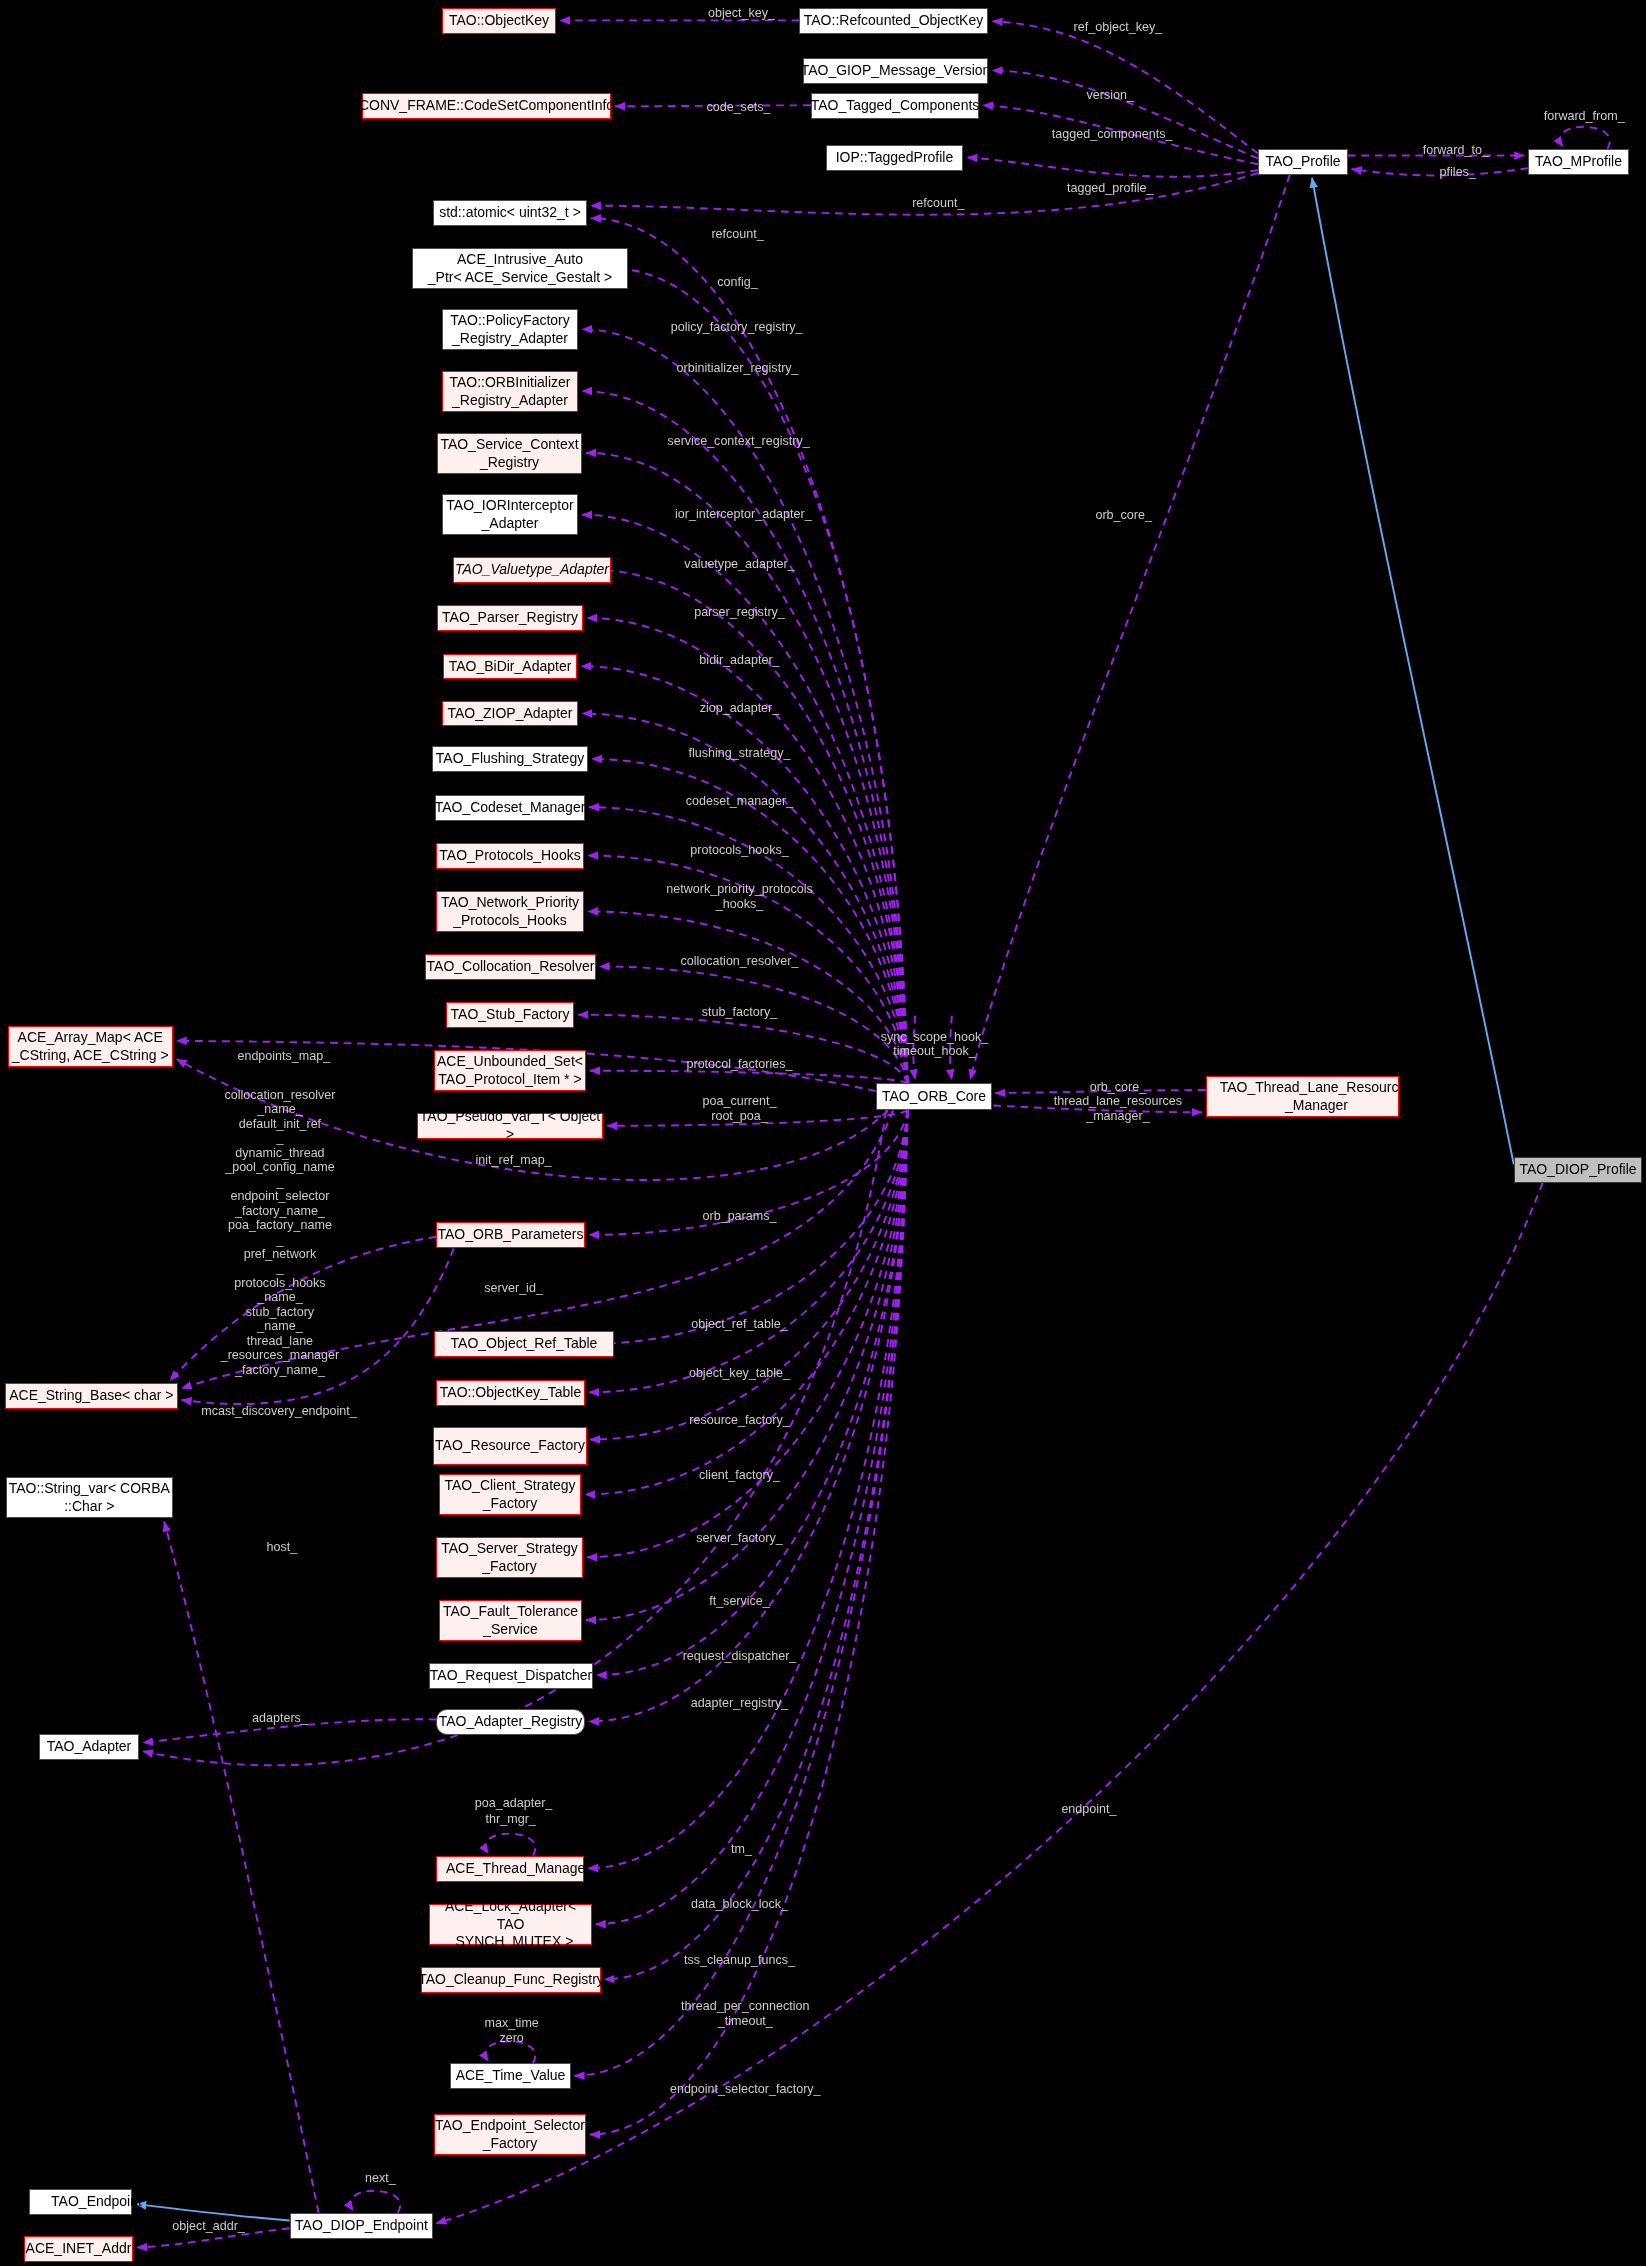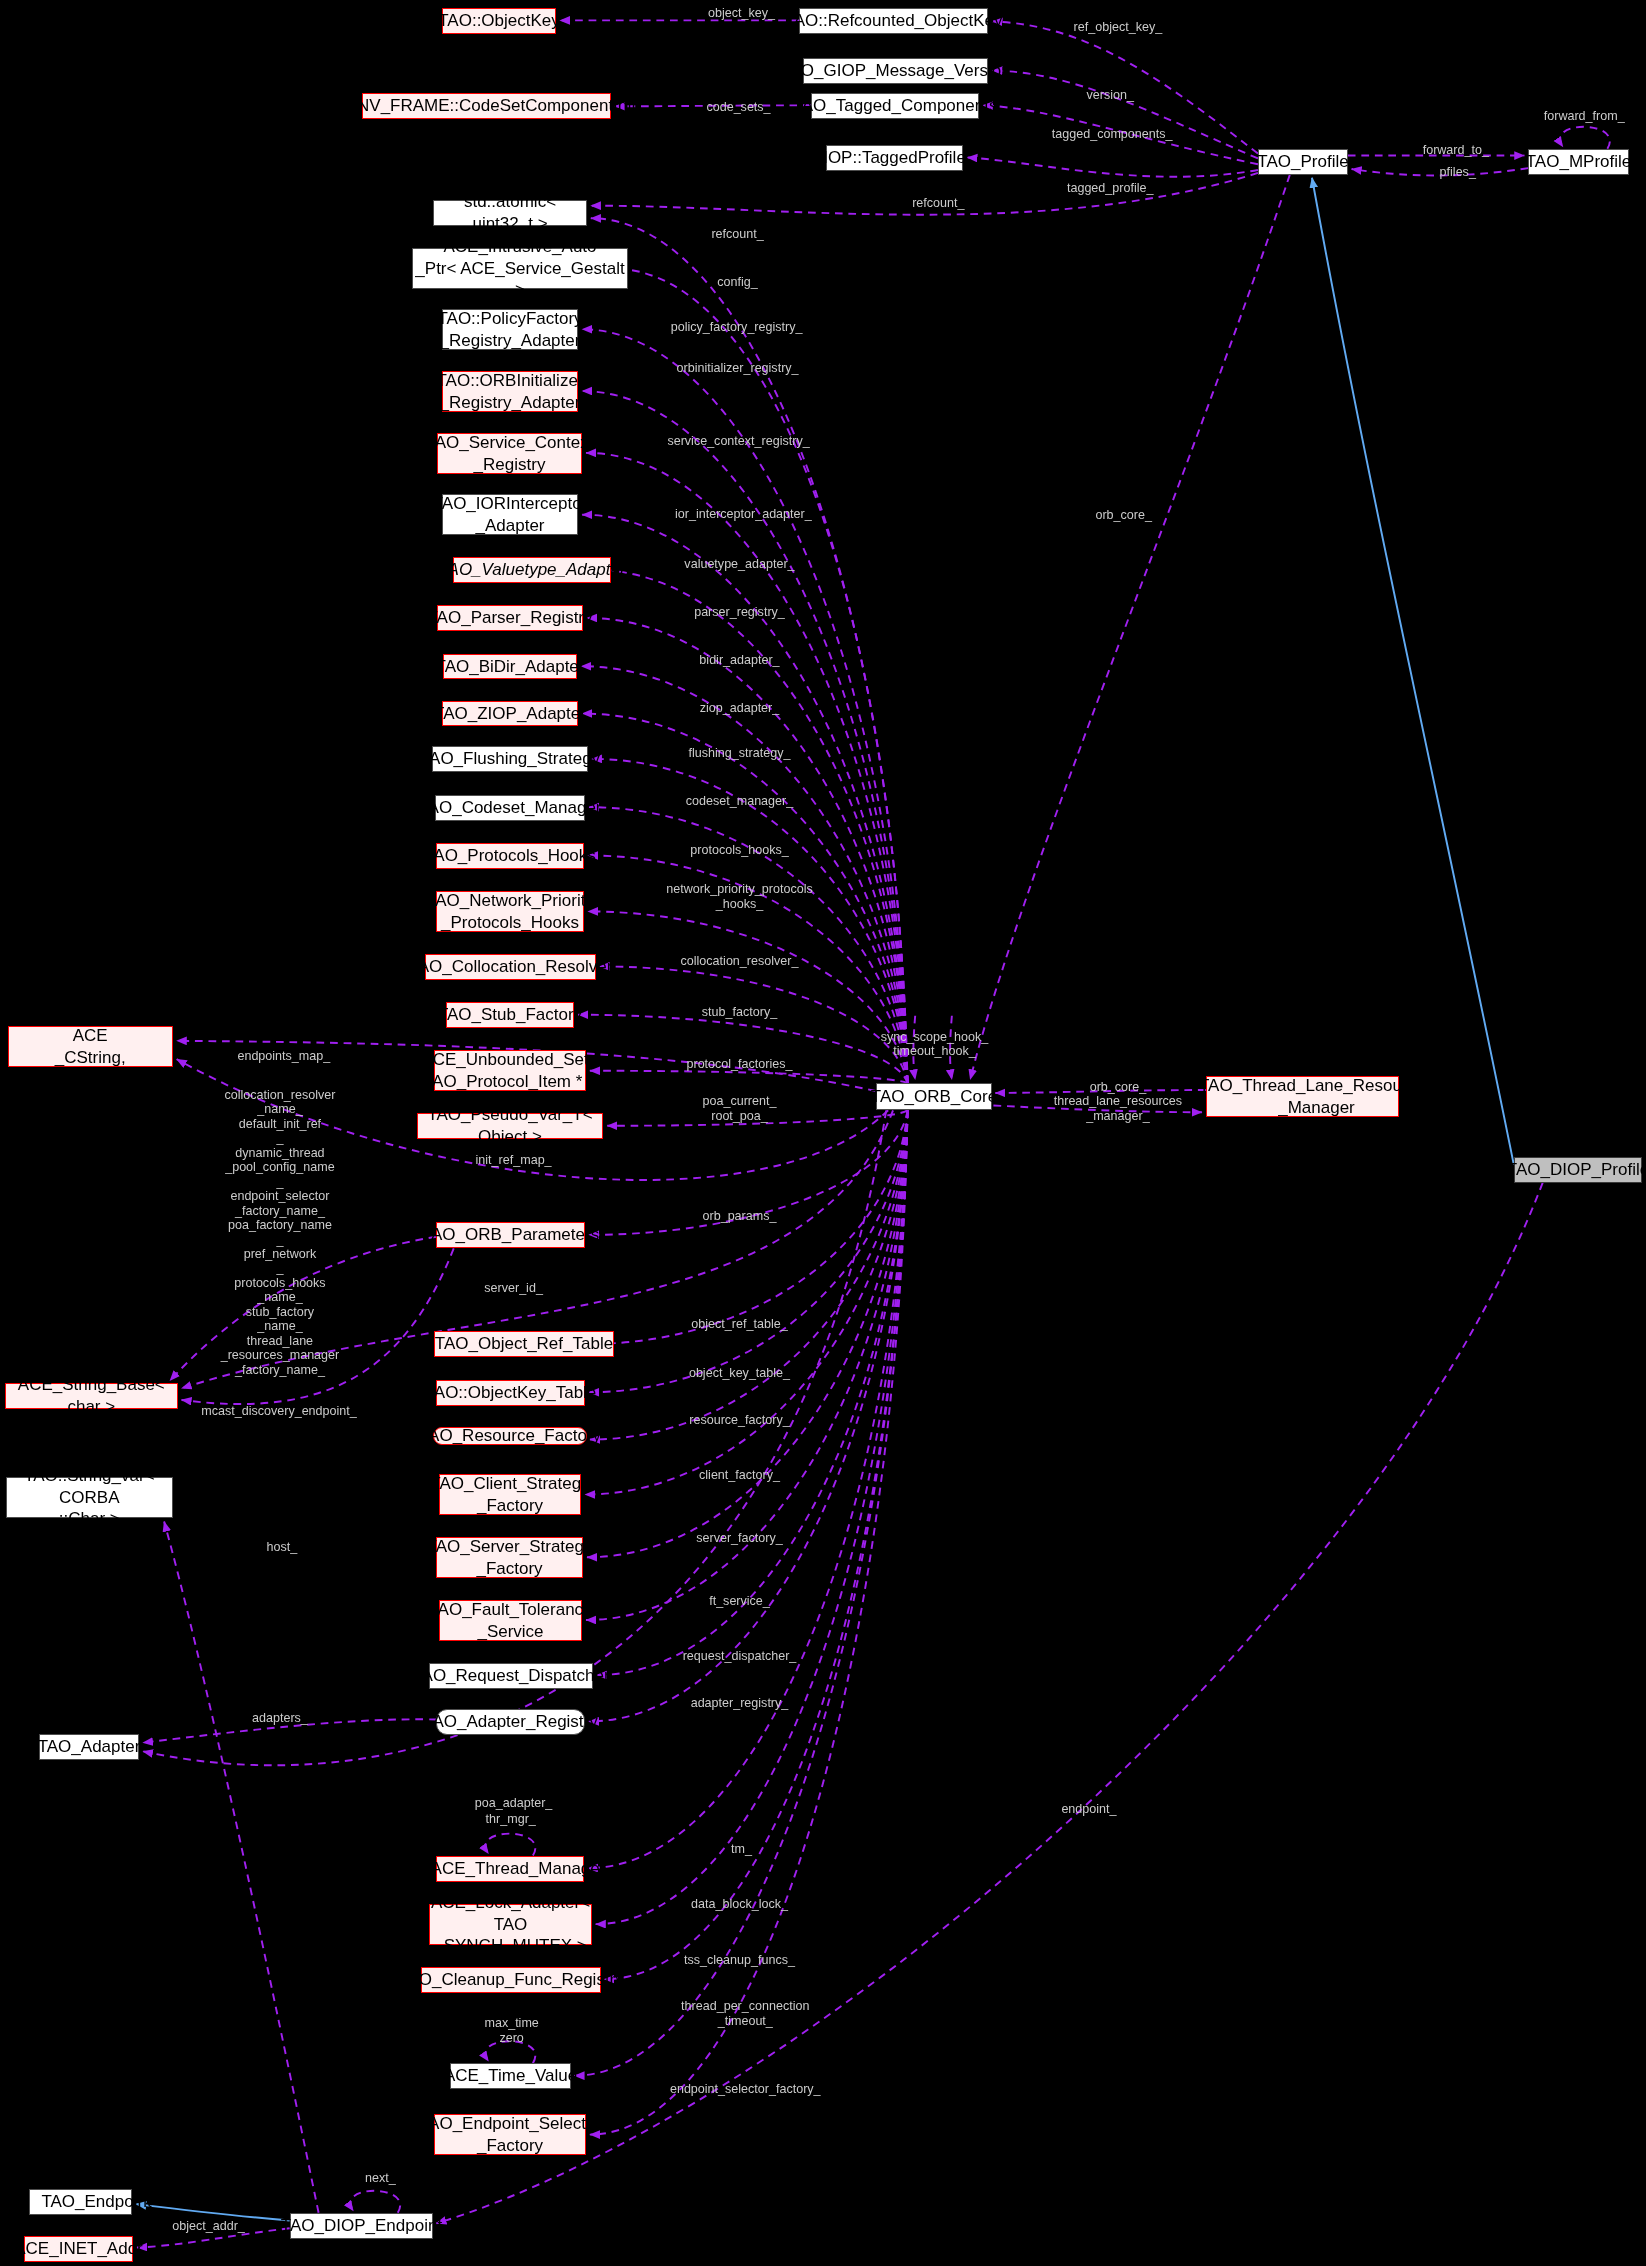--- a/index.html
+++ b/index.html
@@ -1,20 +1,20 @@
 <!DOCTYPE html>
 <html><head>
 <meta charset="utf-8">
 <style>
   html,body{margin:0;padding:0;background:#000;}
   #canvas{position:relative;width:1646px;height:2266px;background:#000000;overflow:hidden;
           font-family:"Liberation Sans",sans-serif;}
   #edges{position:absolute;left:0;top:0;z-index:1;}
   .node{position:absolute;z-index:2;display:flex;align-items:center;justify-content:center;
-        text-align:center;font-size:17px;line-height:1.28;color:#000;white-space:pre-line;
+        text-align:center;font-size:14px;line-height:1.28;color:#000;white-space:pre-line;
         box-sizing:border-box;background:#ffffff;border:1.9px solid #4d4d4d;cursor:pointer;}
   .node.red{background:#fff0f0;border-color:#ff0000;}
   .node.gray{background:#bfbfbf;border-color:#3a3a3a;}
   .elabel{font-size:13px;fill:#cccccc;}
 </style>
 </head>
 <body>
 
 <div id="canvas">
   <svg id="edges" width="1646" height="2266" viewBox="0 0 1705 2347">
@@ -181,21 +181,21 @@
       <div class="node red" style="left: 436px; top: 891px; width: 148px; height: 41px;">TAO_Network_Priority
 _Protocols_Hooks</div>
       <div class="node red" style="left: 425px; top: 954px; width: 171px; height: 26px;">TAO_Collocation_Resolver</div>
       <div class="node red" style="left: 446px; top: 1002px; width: 128px; height: 26px;">TAO_Stub_Factory</div>
       <div class="node red" style="left: 434px; top: 1050px; width: 152px; height: 41px;">ACE_Unbounded_Set&lt;
 TAO_Protocol_Item * &gt;</div>
       <div class="node red" style="left: 417px; top: 1113px; width: 186px; height: 26px;">TAO_Pseudo_Var_T&lt; Object &gt;</div>
       <div class="node red" style="left: 436px; top: 1222px; width: 149px; height: 26px;">TAO_ORB_Parameters</div>
       <div class="node red" style="left: 434px; top: 1331px; width: 180px; height: 26px;">TAO_Object_Ref_Table</div>
       <div class="node red" style="left: 436px; top: 1380px; width: 149px; height: 26px;">TAO::ObjectKey_Table</div>
-      <div class="node red" style="left: 433px; top: 1427px; width: 154px; height: 18px; border-radius: 11px;">TAO_Resource_Factory</div>
+      <div class="node red" style="left: 433px; top: 1427px; width: 154px; height: 38px;">TAO_Resource_Factory</div>
       <div class="node red" style="left: 439px; top: 1474px; width: 142px; height: 41px;">TAO_Client_Strategy
 _Factory</div>
       <div class="node red" style="left: 436px; top: 1537px; width: 147px; height: 41px;">TAO_Server_Strategy
 _Factory</div>
       <div class="node red" style="left: 439px; top: 1600px; width: 143px; height: 41px;">TAO_Fault_Tolerance
 _Service</div>
       <div class="node" style="left: 429px; top: 1663px; width: 164px; height: 26px;">TAO_Request_Dispatcher</div>
       <div class="node" style="left: 436px; top: 1709px; width: 149px; height: 26px; border-radius: 11px;">TAO_Adapter_Registry</div>
       <div class="node red" style="left: 436px; top: 1856px; width: 148px; height: 26px; padding-left: 16px;">ACE_Thread_Manager</div>
       <div class="node red" style="left: 429px; top: 1904px; width: 163px; height: 41px;">ACE_Lock_Adapter&lt; TAO

